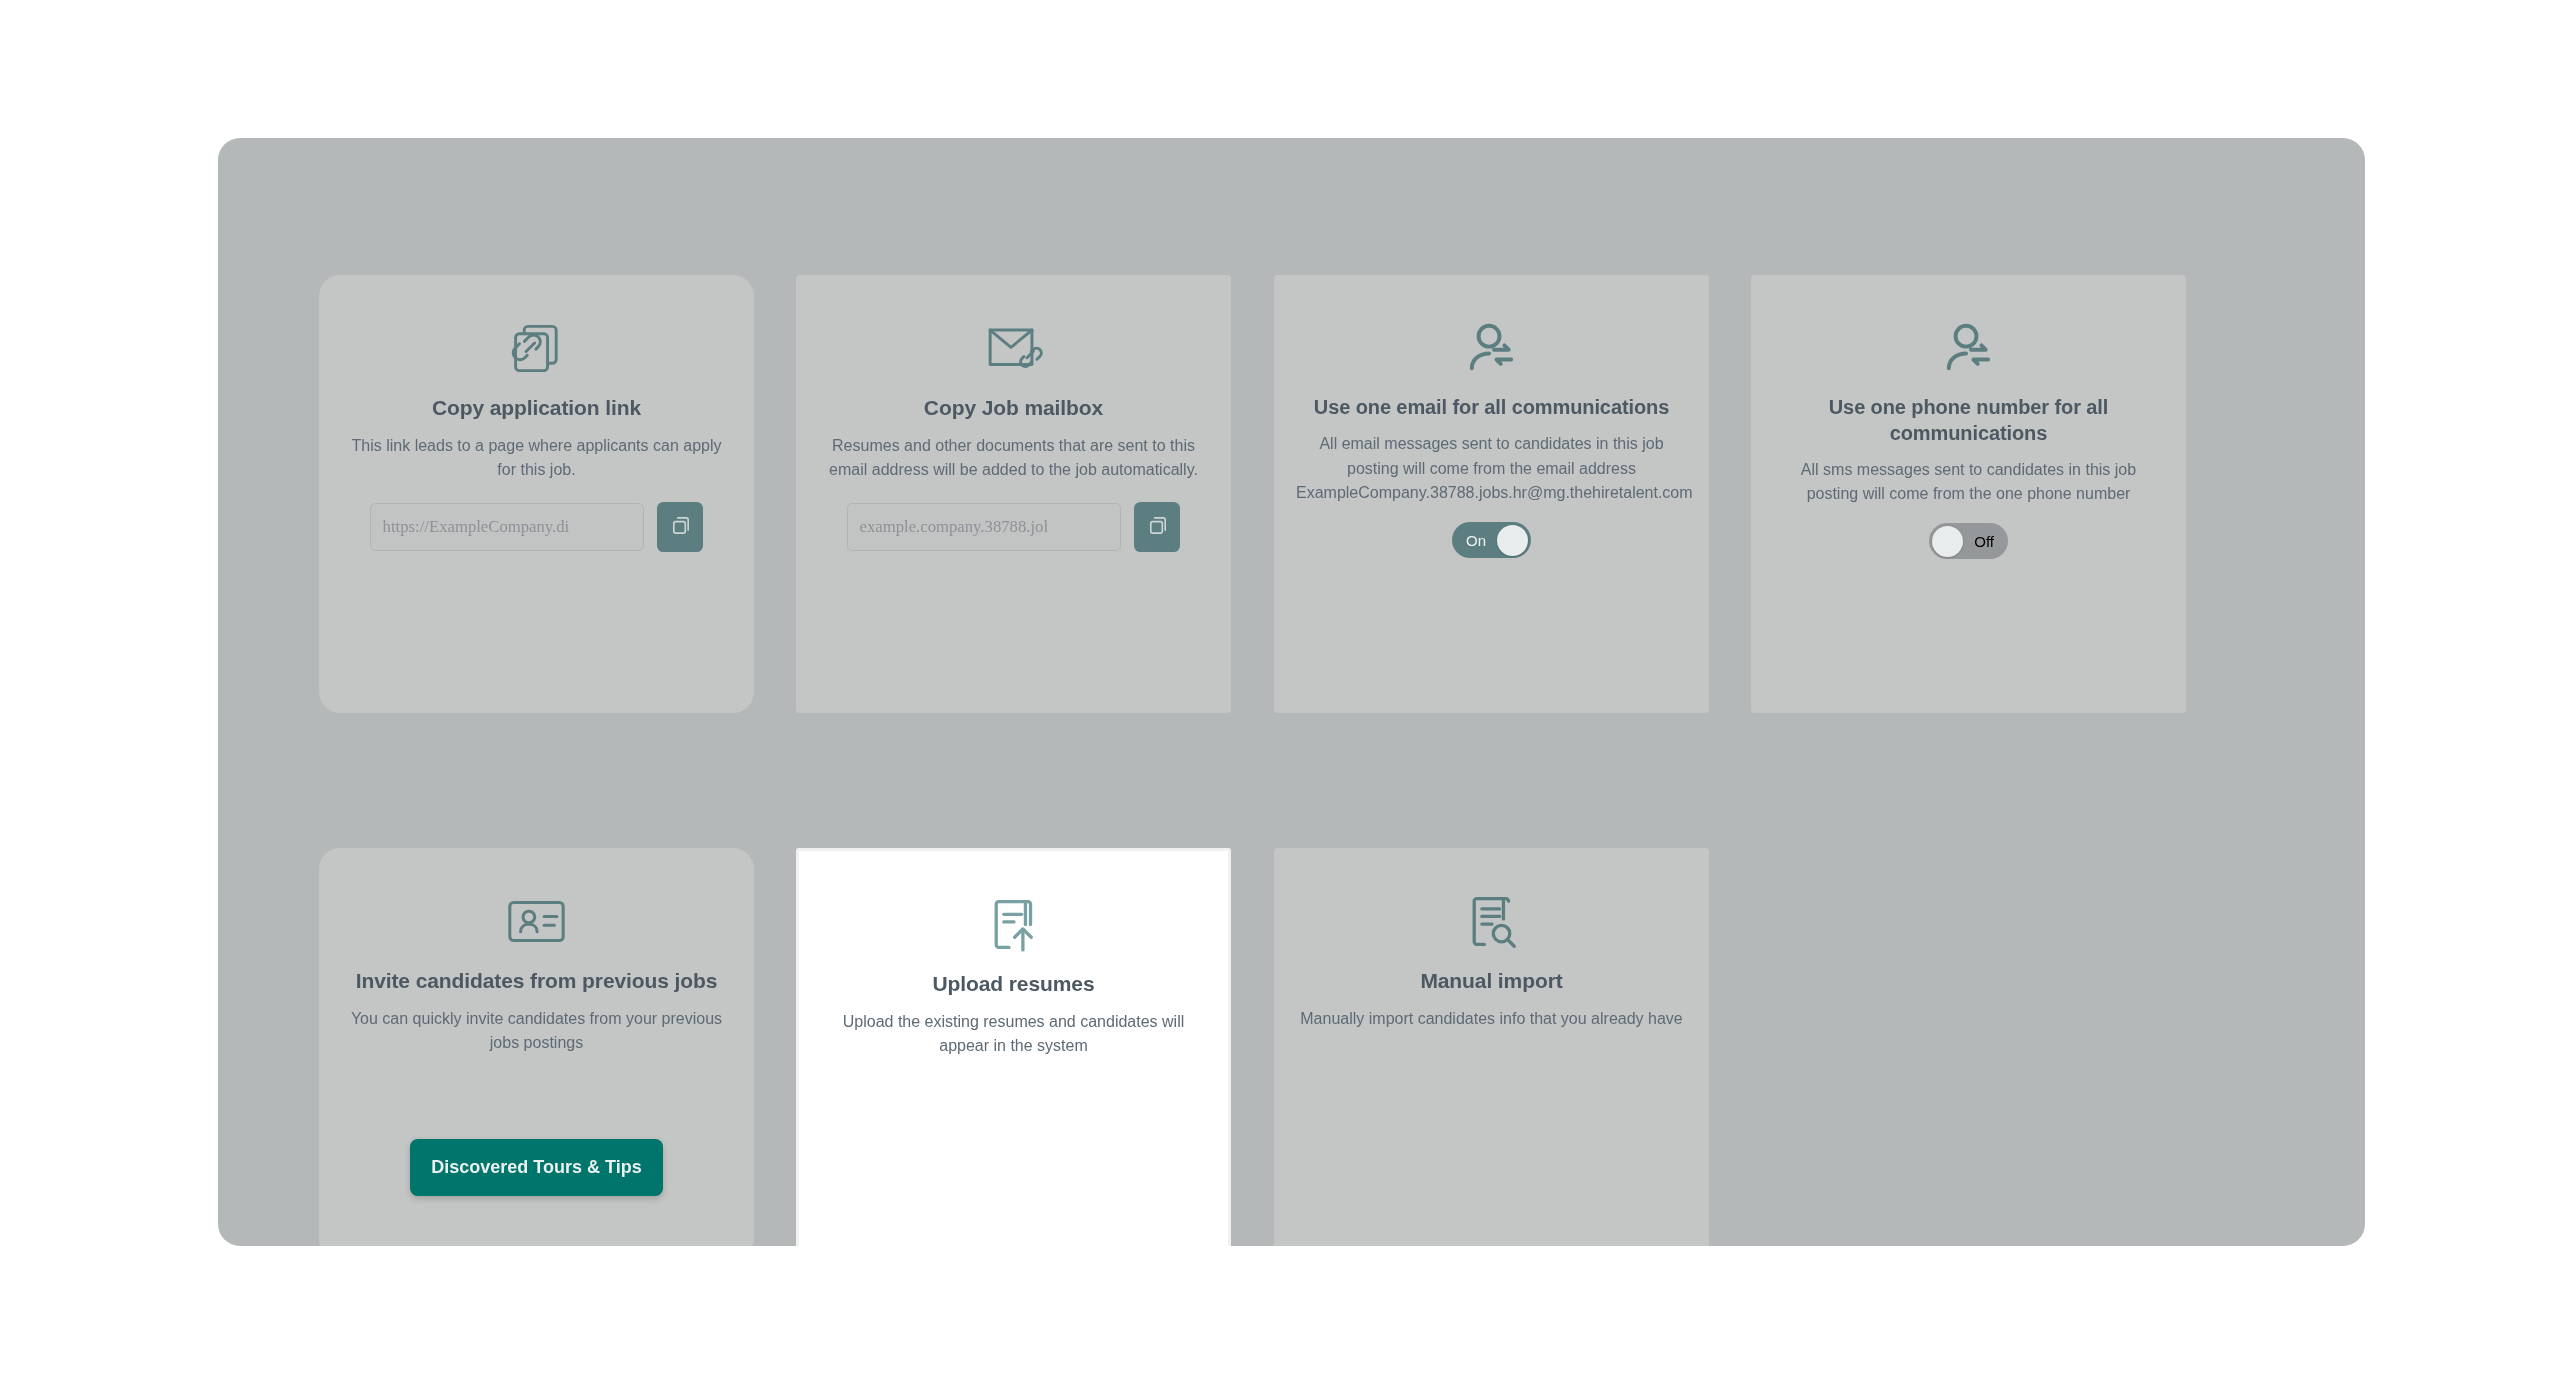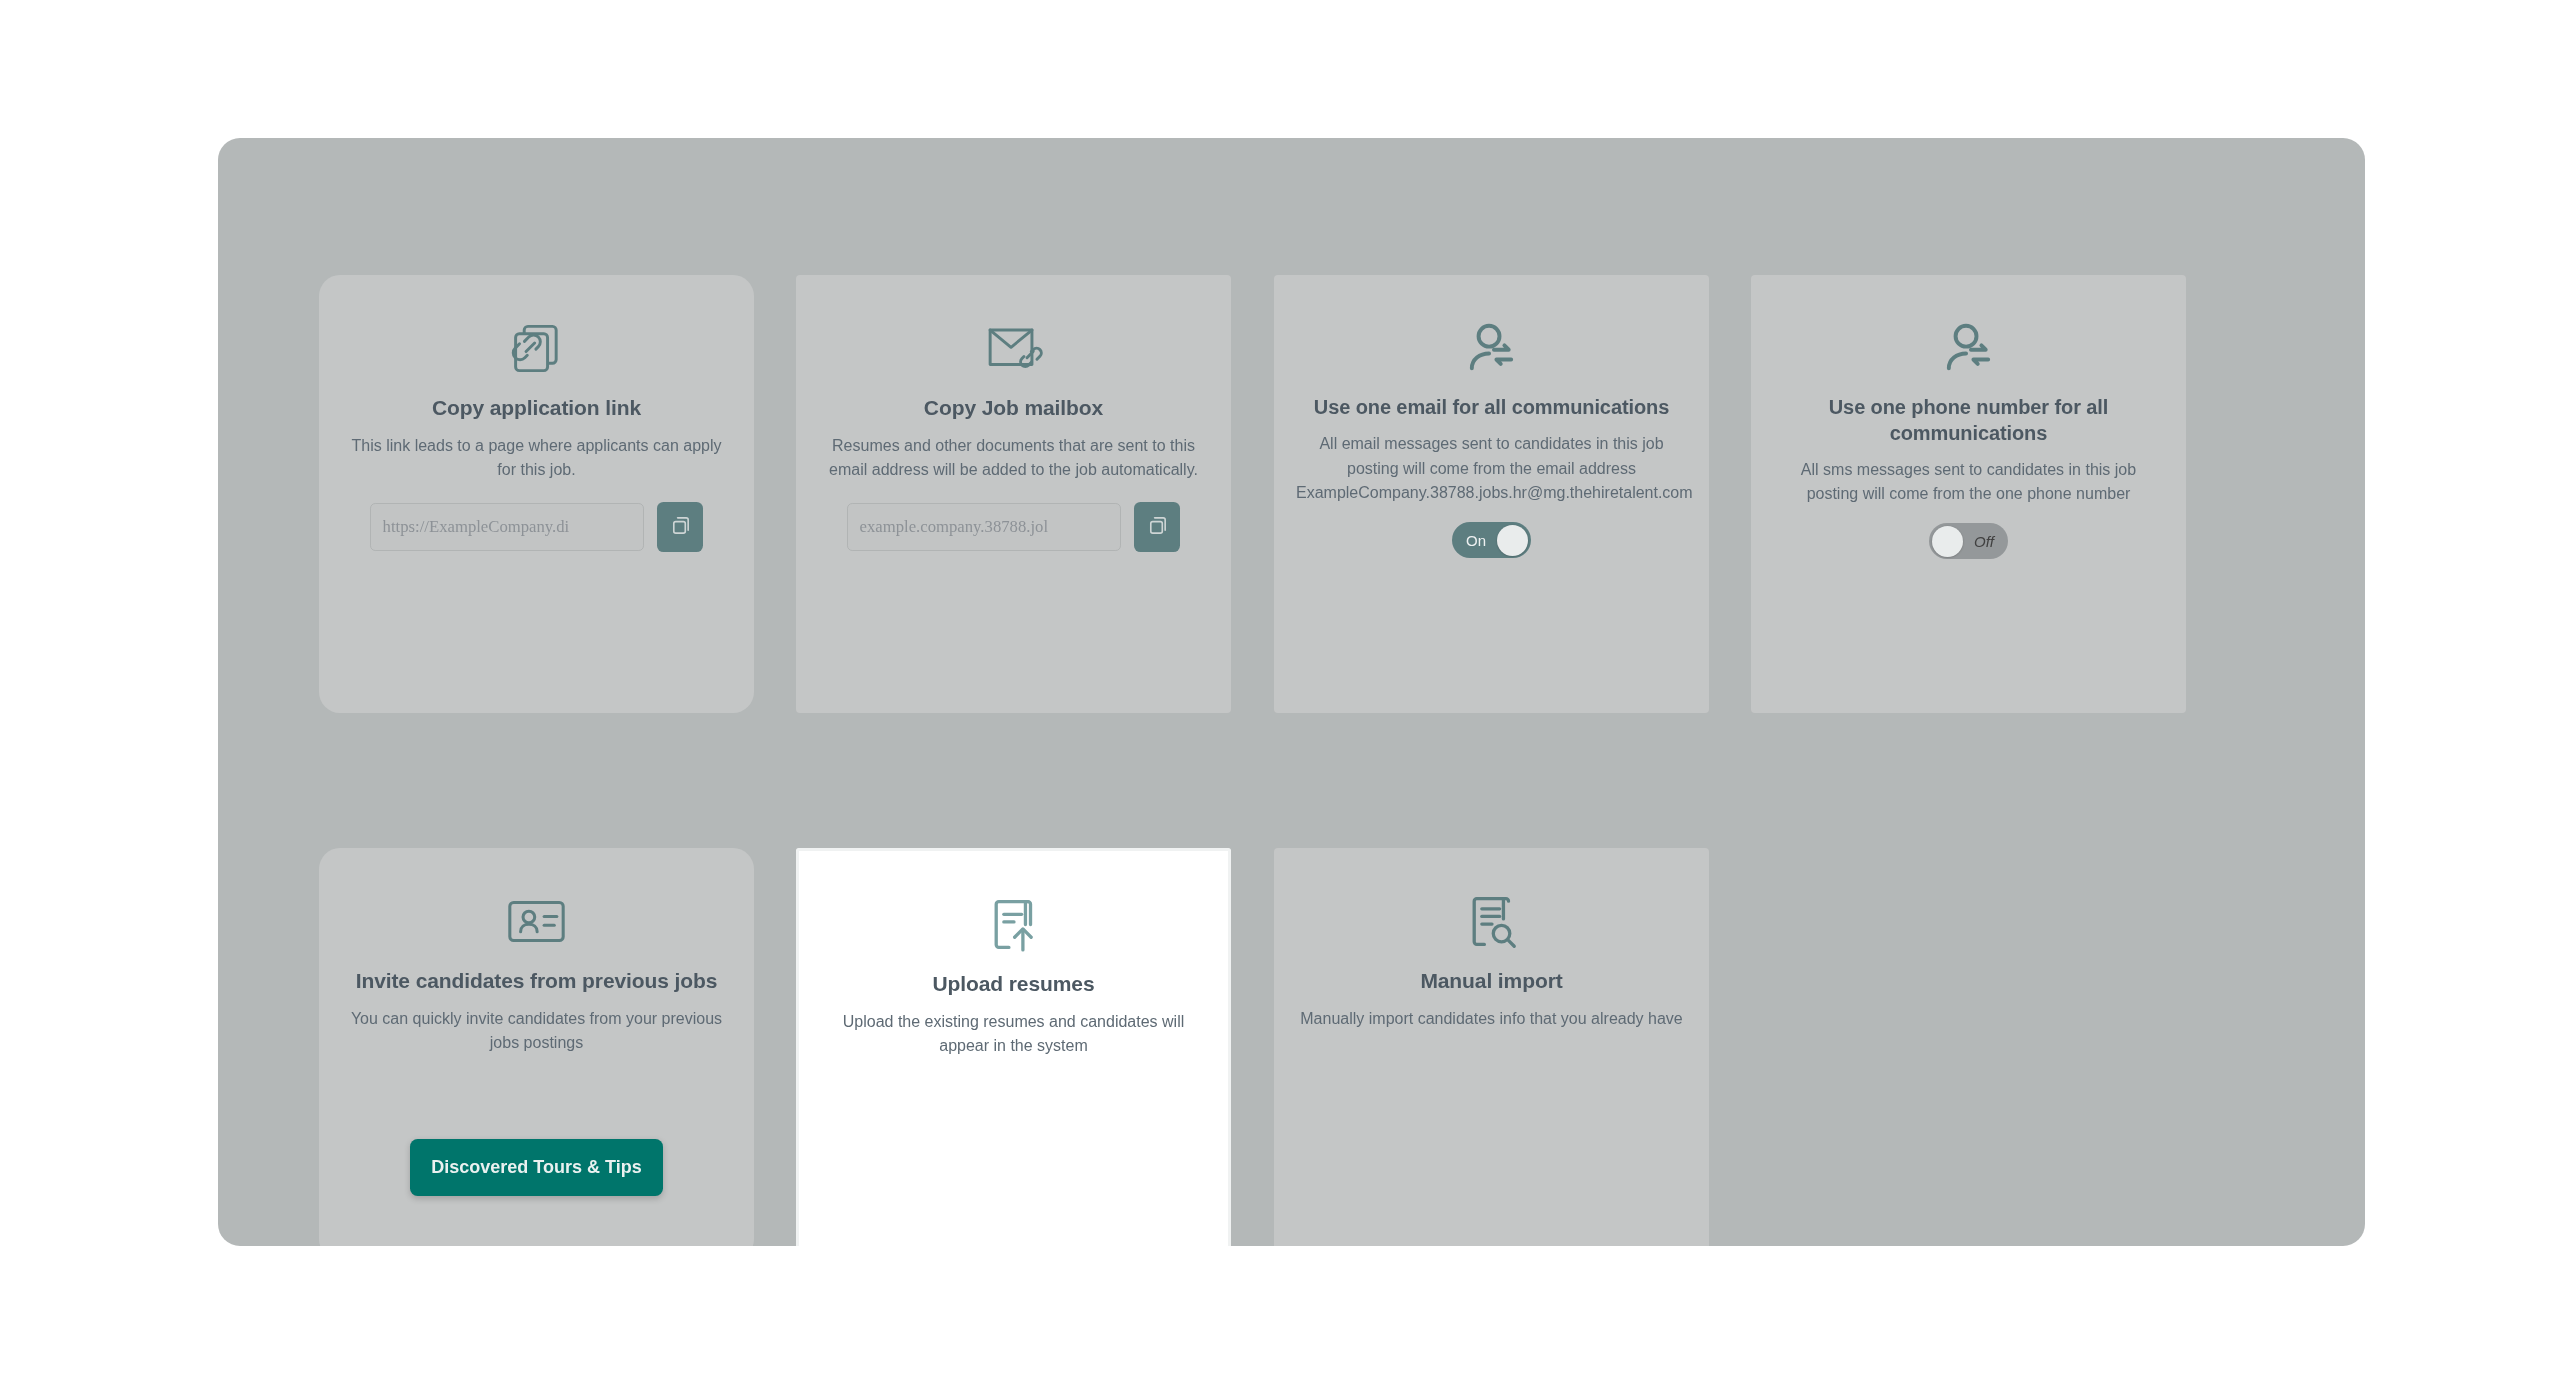--- a/index.html
+++ b/index.html
@@ -155,21 +155,21 @@
     box-sizing: border-box;
   }
   .toggle.on  { background: #5d7e80; justify-content: flex-start; padding-left: 14px; }
   .toggle.off { background: #94989a; justify-content: flex-end;  padding-right: 14px; }
   .toggle-label {
     font-size: 15px;
     color: #eef1f1;
     line-height: 1;
     pointer-events: none;
   }
-  .toggle.off .toggle-label { color: #404040; font-style: italic; }
+  .toggle.off .toggle-label { color: #000000; }
   .toggle-knob {
     position: absolute;
     top: 2.6px;
     width: 31px;
     height: 31px;
     border-radius: 50%;
     background: #e9ecec;
     box-shadow: 0 0.6px 1.9px rgba(0,0,0,0.25);
   }
   .toggle.on  .toggle-knob { right: 2.6px; }

